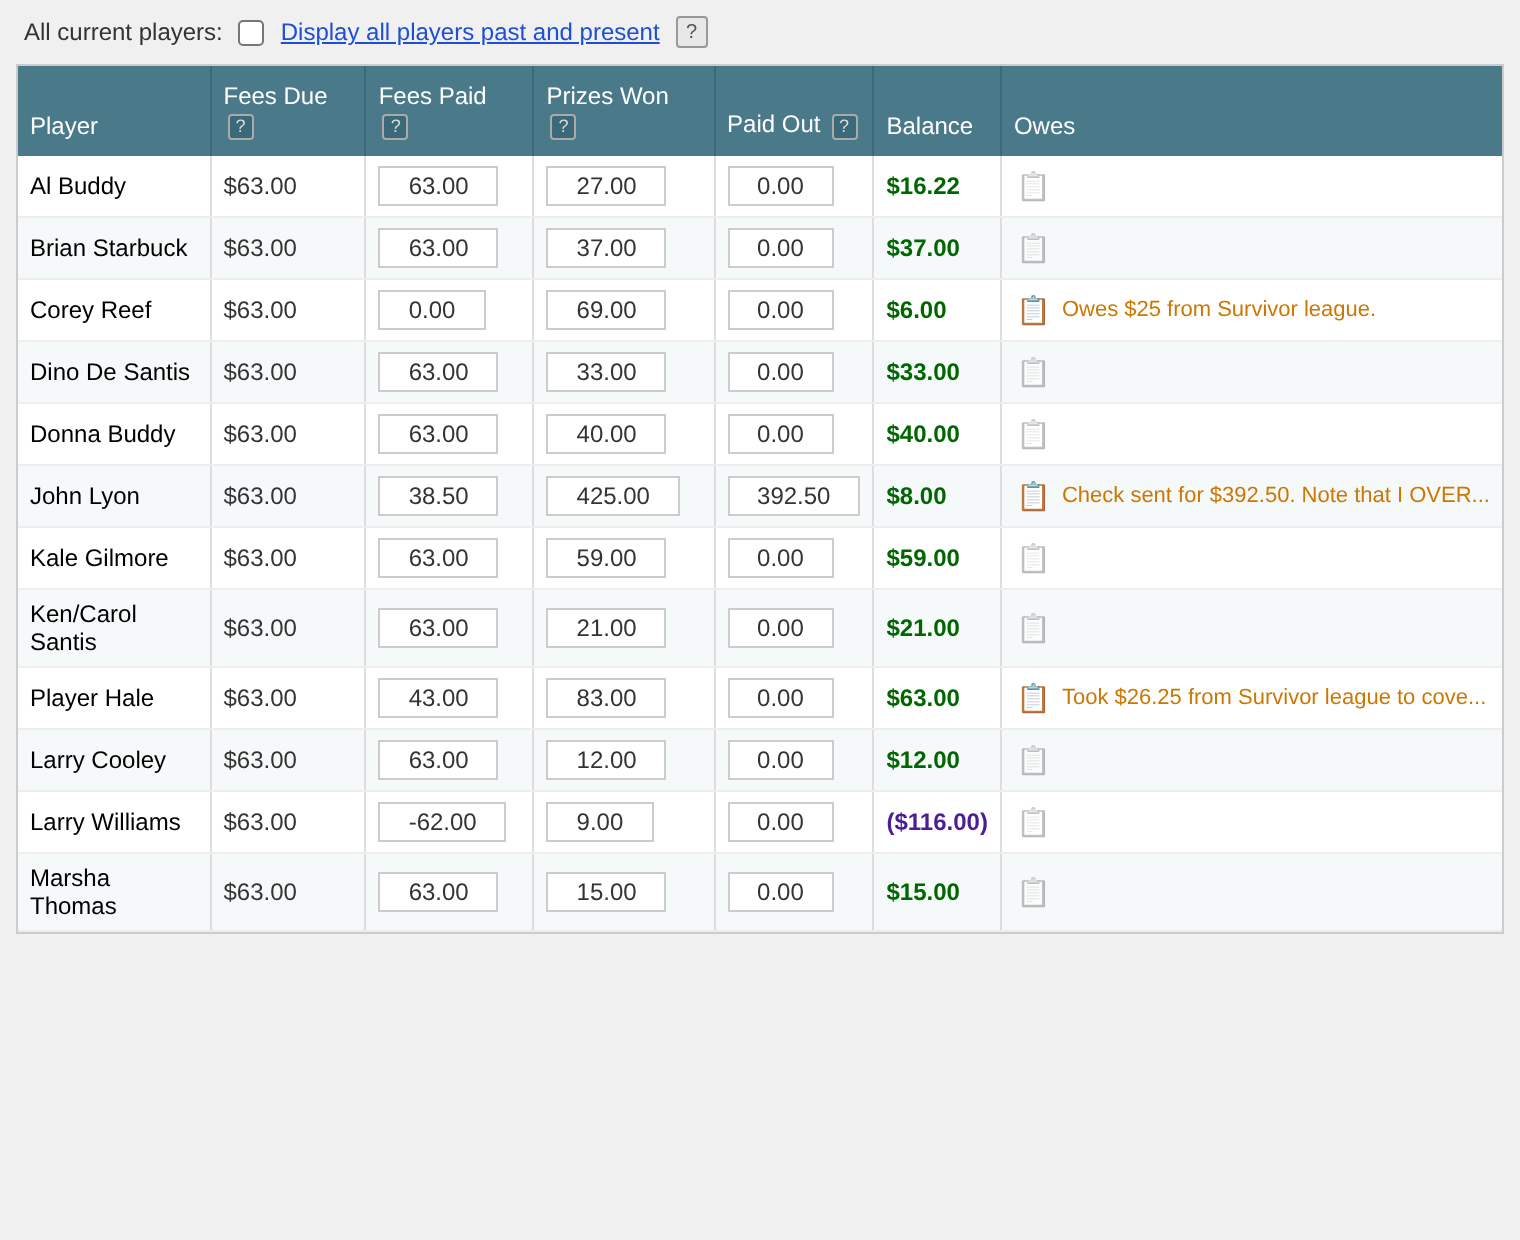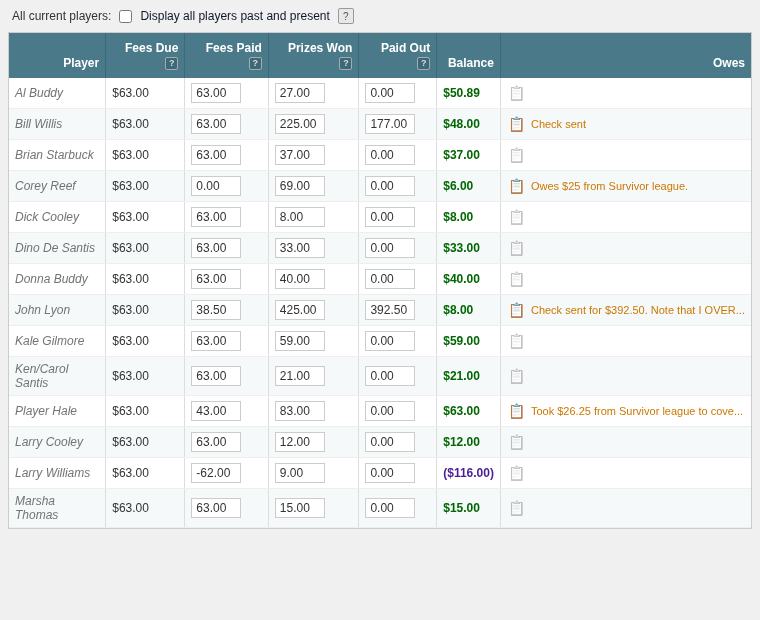--- a/index.html
+++ b/index.html
@@ -13,21 +13,22 @@
       display: flex;
       align-items: center;
       padding: 8px 12px;
       background: #f0f0f0;
       gap: 8px;
     }
     .top-bar label {
       display: flex;
       align-items: center;
       gap: 4px;
-      color: #0f172a;
+      color: #1d4ed8;
+      text-decoration: underline;
     }
     .help-icon {
       display: inline-flex;
       align-items: center;
       justify-content: center;
       width: 16px;
       height: 16px;
       border: 1px solid #999;
       border-radius: 2px;
       font-size: 10px;
@@ -43,22 +44,22 @@
     table {
       width: 100%;
       border-collapse: collapse;
     }
     thead tr {
       background: #4a7a8a;
       color: white;
     }
     thead th {
       padding: 8px 6px;
-      text-align: right;
-      font-weight: bold;
+      text-align: left;
+      font-weight: normal;
       font-size: 12px;
       border-right: 1px solid #3a6a7a;
       vertical-align: bottom;
     }
     thead th:last-child {
       border-right: none;
     }
     thead th .col-help {
       display: inline-flex;
       align-items: center;
@@ -82,31 +83,30 @@
     tbody td {
       padding: 5px 6px;
       border-right: 1px solid #ddd;
       border-bottom: 1px solid #eee;
       vertical-align: middle;
     }
     tbody td:last-child {
       border-right: none;
     }
     .player-link {
-      color: #737373;
+      color: #000000;
       cursor: pointer;
       text-decoration: none;
-      font-style: italic;
     }
     .fees-due {
       color: #333;
     }
     .editable-cell {
       border: 1px solid #ccc;
-      padding: 2px 4px;
+      padding: 2px 14px;
       background: white;
       min-width: 50px;
       display: inline-block;
     }
     .balance-positive {
       color: #006600;
       font-weight: bold;
     }
     .balance-negative {
       color: #4c1d95;
@@ -164,38 +164,24 @@
         <th>Owes</th>
       </tr>
     </thead>
     <tbody id="table-body">
     <tr>
           <td><a class="player-link">Al Buddy</a></td>
           <td class="fees-due">$63.00</td>
           <td><span class="editable-cell">63.00</span></td>
           <td><span class="editable-cell">27.00</span></td>
           <td><span class="editable-cell">0.00</span></td>
-          <td class="balance-positive">$50.89</td>
-          <td>
-            <div class="notes-cell">
-              <span class="note-icon" style="filter: grayscale(100%) opacity(0.5);">📋</span>
-            </div>
-          </td>
-        </tr>
-        <tr>
-          <td><a class="player-link">Bill Willis</a></td>
-          <td class="fees-due">$63.00</td>
-          <td><span class="editable-cell">63.00</span></td>
-          <td><span class="editable-cell">225.00</span></td>
-          <td><span class="editable-cell">177.00</span></td>
-          <td class="balance-positive">$48.00</td>
-          <td>
-            <div class="notes-cell">
-              <span class="note-icon has-note" style="filter: none;">📋</span>
-              <span class="note-text">Check sent</span>
+          <td class="balance-positive">$16.22</td>
+          <td>
+            <div class="notes-cell">
+              <span class="note-icon" style="filter: grayscale(100%) opacity(0.5);">📋</span>
             </div>
           </td>
         </tr>
         <tr>
           <td><a class="player-link">Brian Starbuck</a></td>
           <td class="fees-due">$63.00</td>
           <td><span class="editable-cell">63.00</span></td>
           <td><span class="editable-cell">37.00</span></td>
           <td><span class="editable-cell">0.00</span></td>
           <td class="balance-positive">$37.00</td>
@@ -209,33 +195,20 @@
           <td><a class="player-link">Corey Reef</a></td>
           <td class="fees-due">$63.00</td>
           <td><span class="editable-cell">0.00</span></td>
           <td><span class="editable-cell">69.00</span></td>
           <td><span class="editable-cell">0.00</span></td>
           <td class="balance-positive">$6.00</td>
           <td>
             <div class="notes-cell">
               <span class="note-icon has-note" style="filter: none;">📋</span>
               <span class="note-text">Owes $25 from Survivor league.</span>
-            </div>
-          </td>
-        </tr>
-        <tr>
-          <td><a class="player-link">Dick Cooley</a></td>
-          <td class="fees-due">$63.00</td>
-          <td><span class="editable-cell">63.00</span></td>
-          <td><span class="editable-cell">8.00</span></td>
-          <td><span class="editable-cell">0.00</span></td>
-          <td class="balance-positive">$8.00</td>
-          <td>
-            <div class="notes-cell">
-              <span class="note-icon" style="filter: grayscale(100%) opacity(0.5);">📋</span>
             </div>
           </td>
         </tr>
         <tr>
           <td><a class="player-link">Dino De Santis</a></td>
           <td class="fees-due">$63.00</td>
           <td><span class="editable-cell">63.00</span></td>
           <td><span class="editable-cell">33.00</span></td>
           <td><span class="editable-cell">0.00</span></td>
           <td class="balance-positive">$33.00</td>

